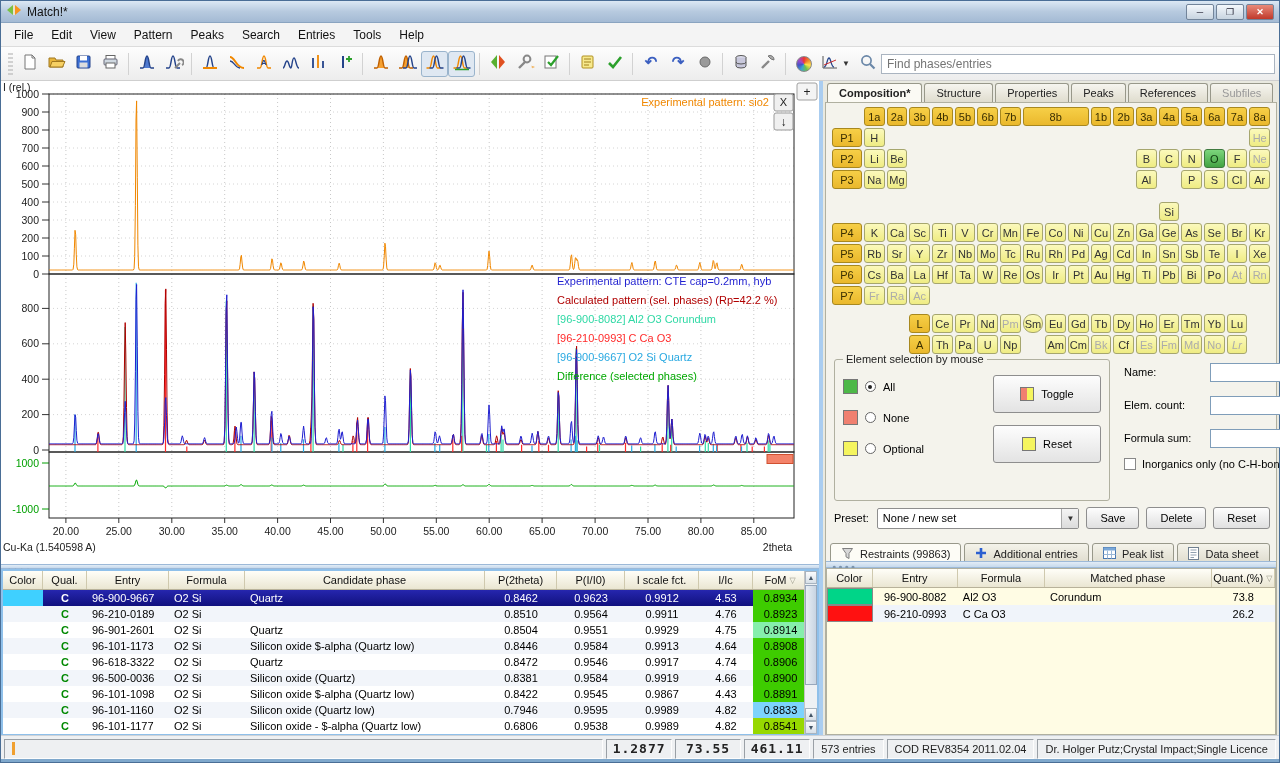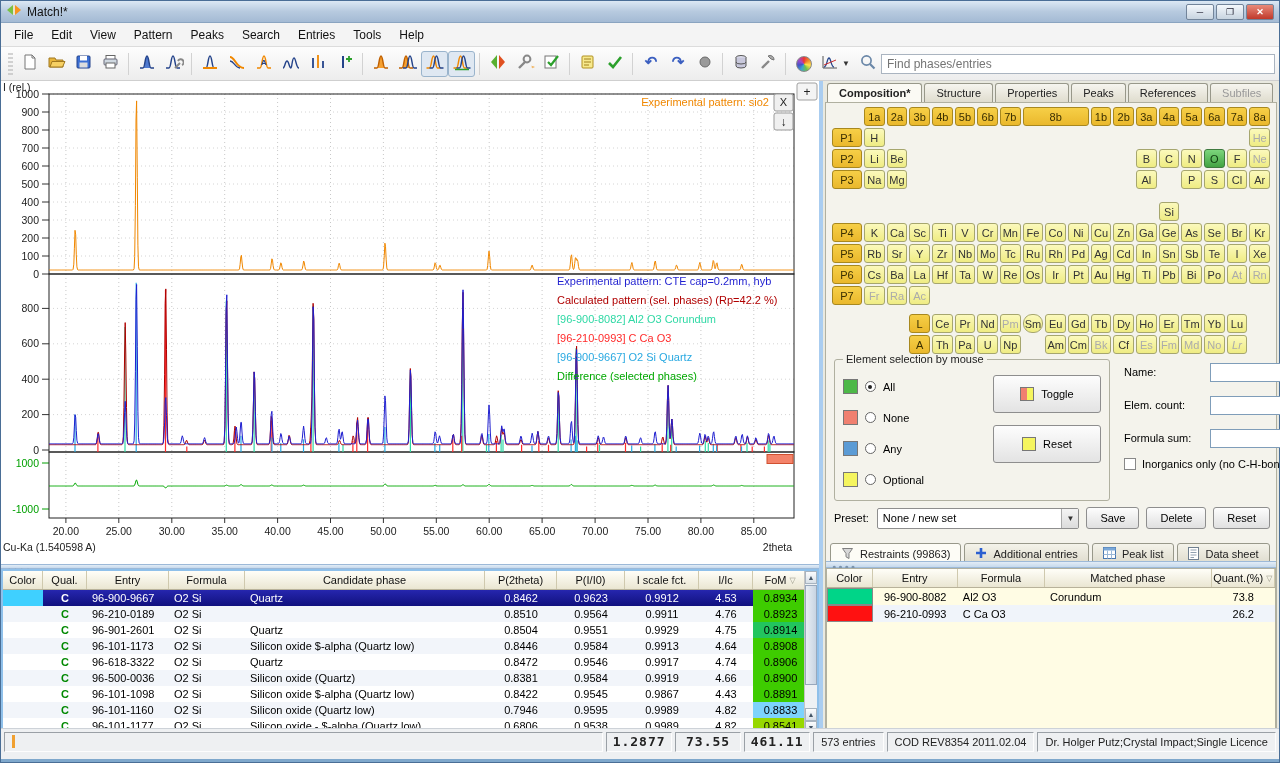--- a/index.html
+++ b/index.html
@@ -85,21 +85,21 @@
 .td.l{padding-left:5px}
 .ctablewrap{flex:1;position:relative;border:2px solid #8fc0ea;background:#fff}
 .trow.sel{background:linear-gradient(#2626ae,#10107e);color:#fff}
 .trow.alt{background:#f2f5fa}
 .qual{color:#008800;font-weight:bold}
 .trow.sel .qual{color:#fff}
 .scrollbar{position:absolute;top:0;right:0;width:13px;bottom:0;background:#eef1f4;border-left:1px solid #c4c4c4}
 .sbtn{position:absolute;left:0;width:12px;height:13px;border:1px solid #a8b4c0;background:linear-gradient(#fbfcfd,#d8e0e8);font-size:7px;color:#456;display:flex;align-items:center;justify-content:center}
 .sthumb{position:absolute;left:0;width:12px;border:1px solid #98a8bc;background:linear-gradient(90deg,#e8eef4,#c8d4e2)}
 
-.statusbar{position:absolute;left:0;right:0;bottom:8px;height:26px;background:#eef0f2;border-top:1px solid #cdd2d8;display:flex;align-items:center;gap:3px;padding:0 3px}
+.statusbar{position:absolute;left:0;right:0;bottom:1px;height:26px;background:#eef0f2;border-top:1px solid #cdd2d8;display:flex;align-items:center;gap:3px;padding:0 3px}
 .seg{height:20px;border:1px solid;border-color:#9aa0a6 #fdfdfd #fdfdfd #9aa0a6;display:flex;align-items:center;padding:0 7px;font-size:11px;color:#222;background:#eef0f2}
 .seg.big{flex:1}
 .lcd{font-family:"DejaVu Sans Mono",monospace;font-weight:bold;font-size:13px;letter-spacing:1px;width:66px;justify-content:center;color:#222}
 .orangetick{width:3px;height:13px;background:#f0a030}
 .bluebottom{position:absolute;left:0;right:0;bottom:0;height:3px;background:#7fa8cc}
 </style>
 </head>
 <body>
 
 <div id="win">
@@ -549,21 +549,21 @@
           <div class="trow">
             <div class="td c" style="width:40px"></div>
             <div class="td c qual" style="width:44px">C</div>
             <div class="td l" style="width:82px">96-901-2601</div>
             <div class="td l" style="width:76px">O2 Si</div>
             <div class="td l" style="width:240px">Quartz</div>
             <div class="td c" style="width:72px">0.8504</div>
             <div class="td c" style="width:68px">0.9551</div>
             <div class="td c" style="width:74px">0.9929</div>
             <div class="td c" style="width:54px">4.75</div>
-            <div class="td c" style="width:55px;background:#22c55e;color:#000">0.8914</div>
+            <div class="td c" style="width:55px;background:#86efac;color:#000">0.8914</div>
           </div>
           <div class="trow alt">
             <div class="td c" style="width:40px"></div>
             <div class="td c qual" style="width:44px">C</div>
             <div class="td l" style="width:82px">96-101-1173</div>
             <div class="td l" style="width:76px">O2 Si</div>
             <div class="td l" style="width:240px">Silicon oxide $-alpha (Quartz low)</div>
             <div class="td c" style="width:72px">0.8446</div>
             <div class="td c" style="width:68px">0.9584</div>
             <div class="td c" style="width:74px">0.9913</div>
@@ -789,25 +789,20 @@
                     <span class="sw" style="background:#4db848"></span>
                     <span class="radio on"></span>
                     <span class="radlbl">All</span>
                   </div>
                   <div class="radline">
                     <span class="sw" style="background:#f08070"></span>
                     <span class="radio"></span>
                     <span class="radlbl">None</span>
                   </div>
                   <div class="radline">
-                    <span class="sw" style="background:#5b9bd5"></span>
-                    <span class="radio"></span>
-                    <span class="radlbl">Any</span>
-                  </div>
-                  <div class="radline">
                     <span class="sw" style="background:#f5f55f"></span>
                     <span class="radio"></span>
                     <span class="radlbl">Optional</span>
                   </div>
                 </div>
               <div class="bigbtncol">
                 <div class="bigbtn">
                   <span class="sw" style="background:linear-gradient(90deg,#f08070 50%,#f5f55f 50%);width:14px;height:14px"></span>
                   <span>Toggle</span>
                 </div>

